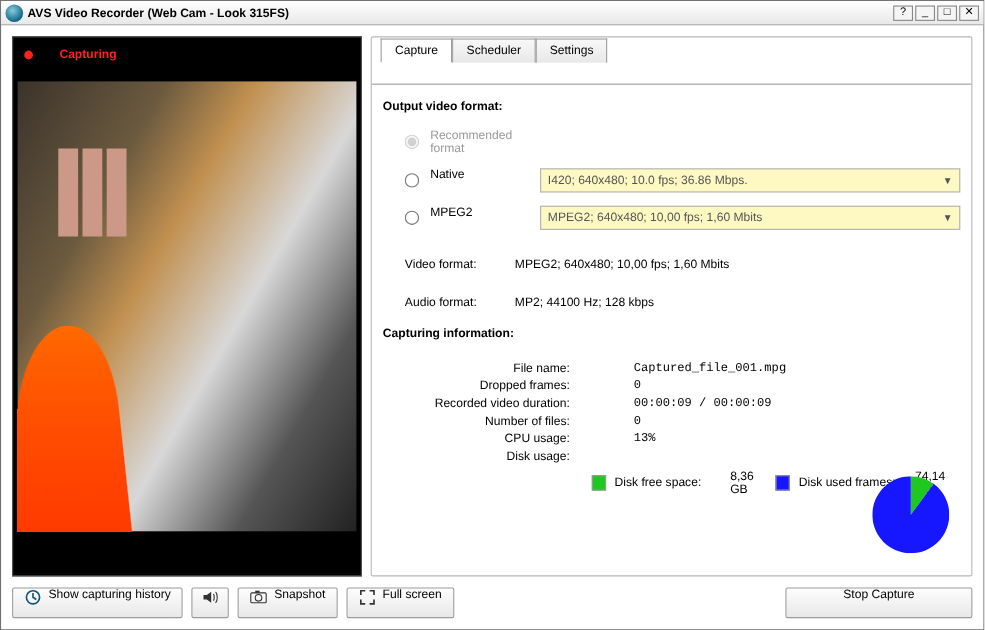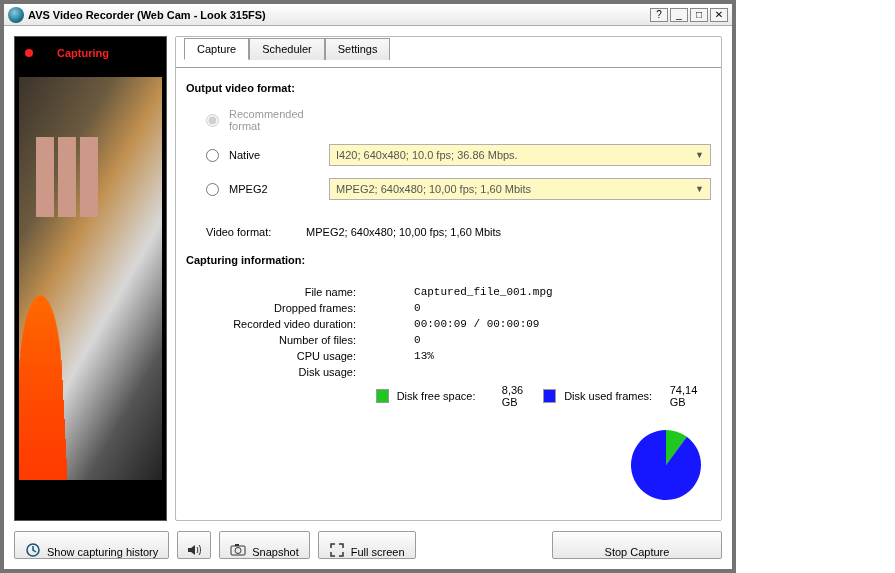--- a/index.html
+++ b/index.html
@@ -1,38 +1,38 @@
 <!DOCTYPE html>
 <html><head>
 <meta charset="utf-8">
 <style>
   * { box-sizing: border-box; font-family: Tahoma, Verdana, sans-serif; font-size: 11px; }
   body { margin: 0; background: #fff; }
-  .window { width: 736px; height: 573px; border: 4px solid #737373; background: #fff; display: flex; flex-direction: column; }
+  .window { width: 895px; height: 573px; border: 1px solid #737373; background: #fff; display: flex; flex-direction: column; }
   .titlebar { height: 22px; background: linear-gradient(#fff, #e8e8e8); border-bottom: 1px solid #aaa; display: flex; align-items: center; padding: 0 4px; }
   .titlebar .icon { width: 16px; height: 16px; background: radial-gradient(circle at 40% 35%, #8cd 0%, #168 70%); border-radius: 50%; margin-right: 4px; }
   .titlebar .title { font-weight: bold; color: #000; flex: 1; }
   .titlebar .wbtn { width: 18px; height: 14px; border: 1px solid #888; margin-left: 2px; display: flex; align-items: center; justify-content: center; background: #f5f5f5; cursor: pointer; font-size: 10px; line-height: 1; }
   .content { flex: 1; display: flex; padding: 10px; gap: 8px; }
   .left { width: 420px; display: flex; flex-direction: column; }
   .preview { flex: 1; background: #000; position: relative; border: 1px solid #555; }
   .capturing { position: absolute; top: 10px; left: 10px; color: #ff2020; font-weight: bold; font-size: 13px; display: flex; align-items: center; gap: 24px; }
   .capturing .dot { width: 8px; height: 8px; background: #ff2020; border-radius: 50%; }
   .camimg { position: absolute; top: 40px; left: 4px; right: 4px; bottom: 40px; background: linear-gradient(120deg, #3b332b 0%, #6b5a3f 25%, #c19050 40%, #d8d8d8 60%, #555 80%, #222 100%); overflow: hidden; }
   .camimg::before { content:""; position:absolute; left:0; top:50%; width:30%; height:45%; background:linear-gradient(#ff6a00,#ff3a00); border-radius: 50% 50% 0 0; transform: perspective(60px) rotateX(8deg); }
   .camimg::after { content:""; position:absolute; left:12%; top:15%; width:18px; height:80px; background:#c98; box-shadow: 22px 0 #c98, 44px 0 #c98; }
-  .btn { border: 1px solid #9c9c9c; background: linear-gradient(#fdfdfd,#e8e8e8); height: 28px; display: flex; align-items: flex-end; justify-content: center; gap: 6px; padding: 0 10px; cursor: pointer; border-radius: 2px; }
+  .btn { border: 1px solid #9c9c9c; background: linear-gradient(#fdfdfd,#e8e8e8); height: 28px; display: flex; align-items: flex-start; justify-content: center; gap: 6px; padding: 0 10px; cursor: pointer; border-radius: 2px; }
   .btn.icononly { width: 34px; padding: 0; }
   .right { flex: 1; border: 1px solid #b8b8b8; border-radius: 2px; padding: 6px 10px 10px 10px; position: relative; display:flex; flex-direction:column; }
-  .tabs { display: flex; gap: 0; margin: -6px 0 8px -2px; }
+  .tabs { display: flex; gap: 0; margin: -6px 0 20px -2px; }
   .tab { border: 1px solid #9c9c9c; border-bottom: none; padding: 4px 12px; background: linear-gradient(#f8f8f8,#e8e8e8); cursor: pointer; position: relative; top: 1px; }
   .tab.active { background: #fff; border-bottom: 1px solid #fff; font-weight: normal; z-index: 2; }
   .tabline { border-top: 1px solid #9c9c9c; margin: 0 -10px 10px -10px; }
   .section-title { font-weight: bold; margin: 4px 0 8px 0; }
-  .radio-row { display: flex; align-items: center; gap: 10px; margin: 6px 0 6px 20px; }
+  .radio-row { display: flex; gap: 10px; margin: 6px 0 6px 20px; }
   .radio-row input[type=radio] { margin: 0; }
   .radio-row label { width: 90px; }
   .combo { flex: 1; border: 1px solid #b0b0b0; height: 22px; background: #fef9c3; display: flex; align-items: center; padding: 0 6px; color: #555; justify-content: space-between; cursor: pointer; }
   .combo .arrow { font-size: 9px; color: #555; }
   .combo.disabled, .radio-row.disabled label, .radio-row.disabled input { color: #999; }
   .fmt-row { display: flex; margin: 20px 0 2px 20px; }
   .fmt-row .k { width: 100px; }
   .cap-info { margin-top: 14px; }
   .info-grid { margin: 8px 0 0 0; }
   .info-row { display: flex; align-items: center; margin: 4px 0; gap: 48px; }
@@ -101,20 +101,24 @@
         <div class="combo">
           <span>MPEG2; 640x480; 10,00 fps; 1,60 Mbits</span>
           <span class="arrow">▼</span>
         </div>
       </div>
 
       <div class="fmt-row">
         <div class="k">Video format:</div>
         <div>MPEG2; 640x480; 10,00 fps; 1,60 Mbits</div>
       </div>
+      <div class="fmt-row">
+        <div class="k">Audio format:</div>
+        <div>MP2; 44100 Hz; 128 kbps</div>
+      </div>
 
       <div class="cap-info section-title">Capturing information:</div>
 
       <div class="info-grid">
         <div class="info-row">
             <div class="k">File name:</div>
             <div class="v">Captured_file_001.mpg</div>
           </div>
         <div class="info-row">
             <div class="k">Dropped frames:</div>

